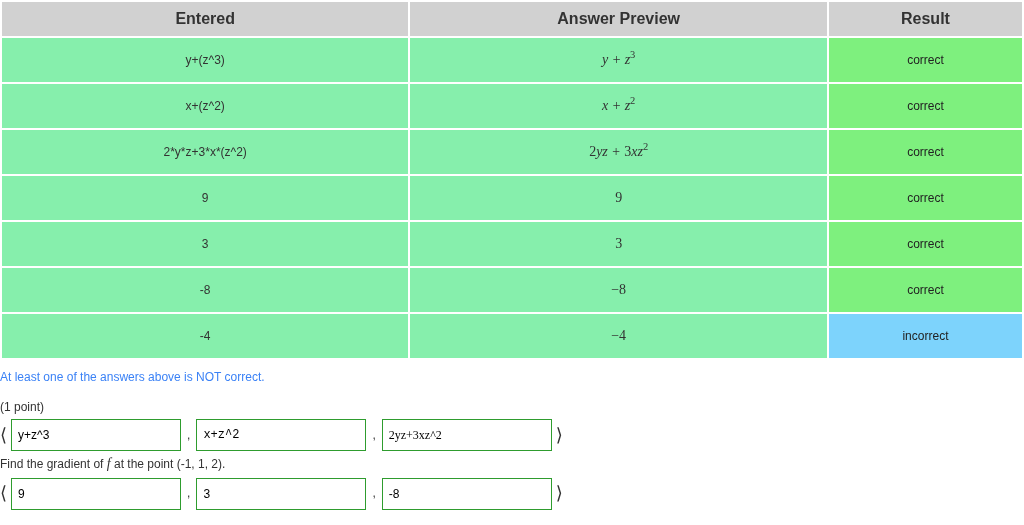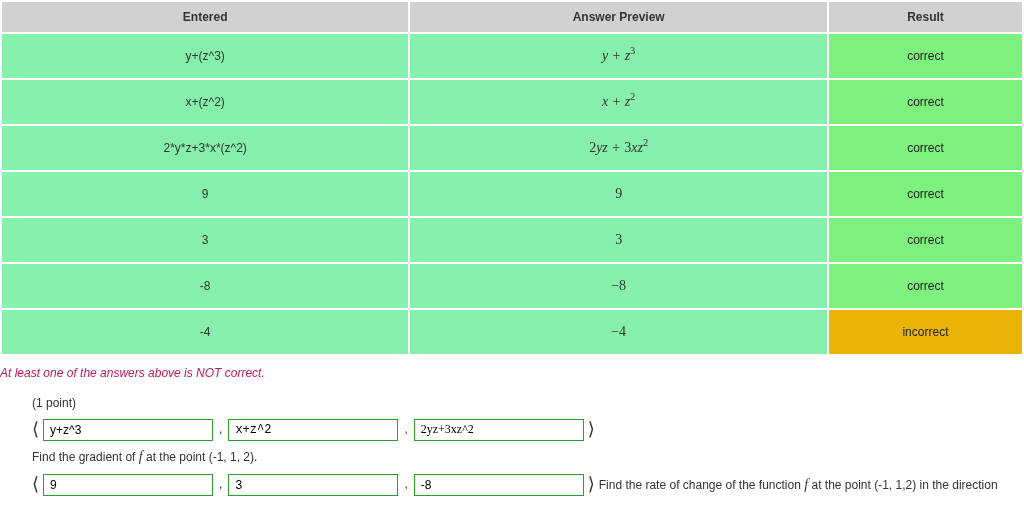--- a/index.html
+++ b/index.html
@@ -15,62 +15,60 @@
     width: 100%;
     border-collapse: separate;
     border-spacing: 2px;
     background: #fff;
   }
   table.results th {
     background: #d1d1d1;
     font-weight: bold;
     text-align: center;
     padding: 8px 4px;
-    font-size: 12px;
+    font-size: 16px;
   }
   table.results td {
     background: #86efac;
     text-align: center;
     padding: 14px 4px;
     font-size: 12px;
   }
   table.results td.result-correct {
     background: #7ef07e;
     color: #222;
   }
   table.results td.result-incorrect {
-    background: #eab308;
+    background: #7dd3fc;
     color: #222;
   }
   .col-entered { width: 40%; }
   .col-preview { width: 41%; }
   .col-result  { width: 19%; }
 
   .math { font-family: "Cambria Math", "Times New Roman", serif; font-style: italic; font-size: 14px; }
   .math .rm { font-style: normal; }
   sup { font-size: 0.75em; vertical-align: super; line-height: 0; font-style: normal; }
 
   .warn {
-    color: #be185d;
+    color: #3b82f6;
     font-size: 12px;
     margin: 10px 0 14px 0;
-    font-style: italic;
   }
   .problem {
     font-size: 12px;
     line-height: 1.6;
-    padding-left: 32px;
   }
   .problem .pts { margin-bottom: 0; }
   input[type=text] {
     font-family: Arial, Helvetica, sans-serif;
     font-size: 12px;
     padding: 3px 6px;
     border: 1px solid #999;
-    height: 22px;
+    height: 32px;
   }
   input.ok { border: 1px solid #2e9c2e; }
   .vec-row { display: flex; align-items: center; gap: 4px; margin: 2px 0; flex-wrap: wrap; }
   .paren { font-size: 18px; font-family: "Times New Roman", serif; }
   .sep { padding: 0 2px; }
 </style>
 </head>
 <body>
 
 <table class="results">
@@ -143,22 +141,17 @@
   </div>
 
   <div class="vec-row">
     <span class="paren">⟨</span>
     <input type="text" class="ok" style="width: 170px;" value="9">
     <span class="sep">,</span>
     <input type="text" class="ok" style="width: 170px;" value="3">
     <span class="sep">,</span>
     <input type="text" class="ok" style="width: 170px;" value="-8">
     <span class="paren">⟩</span>
-    <span>
-      <span>Find the rate of change of the function </span>
-      <span class="math">f</span>
-      <span> at the point (-1, 1,2) in the direction</span>
-    </span>
   </div>
 
   <div></div>
 
 </div>
 
 </body></html>

